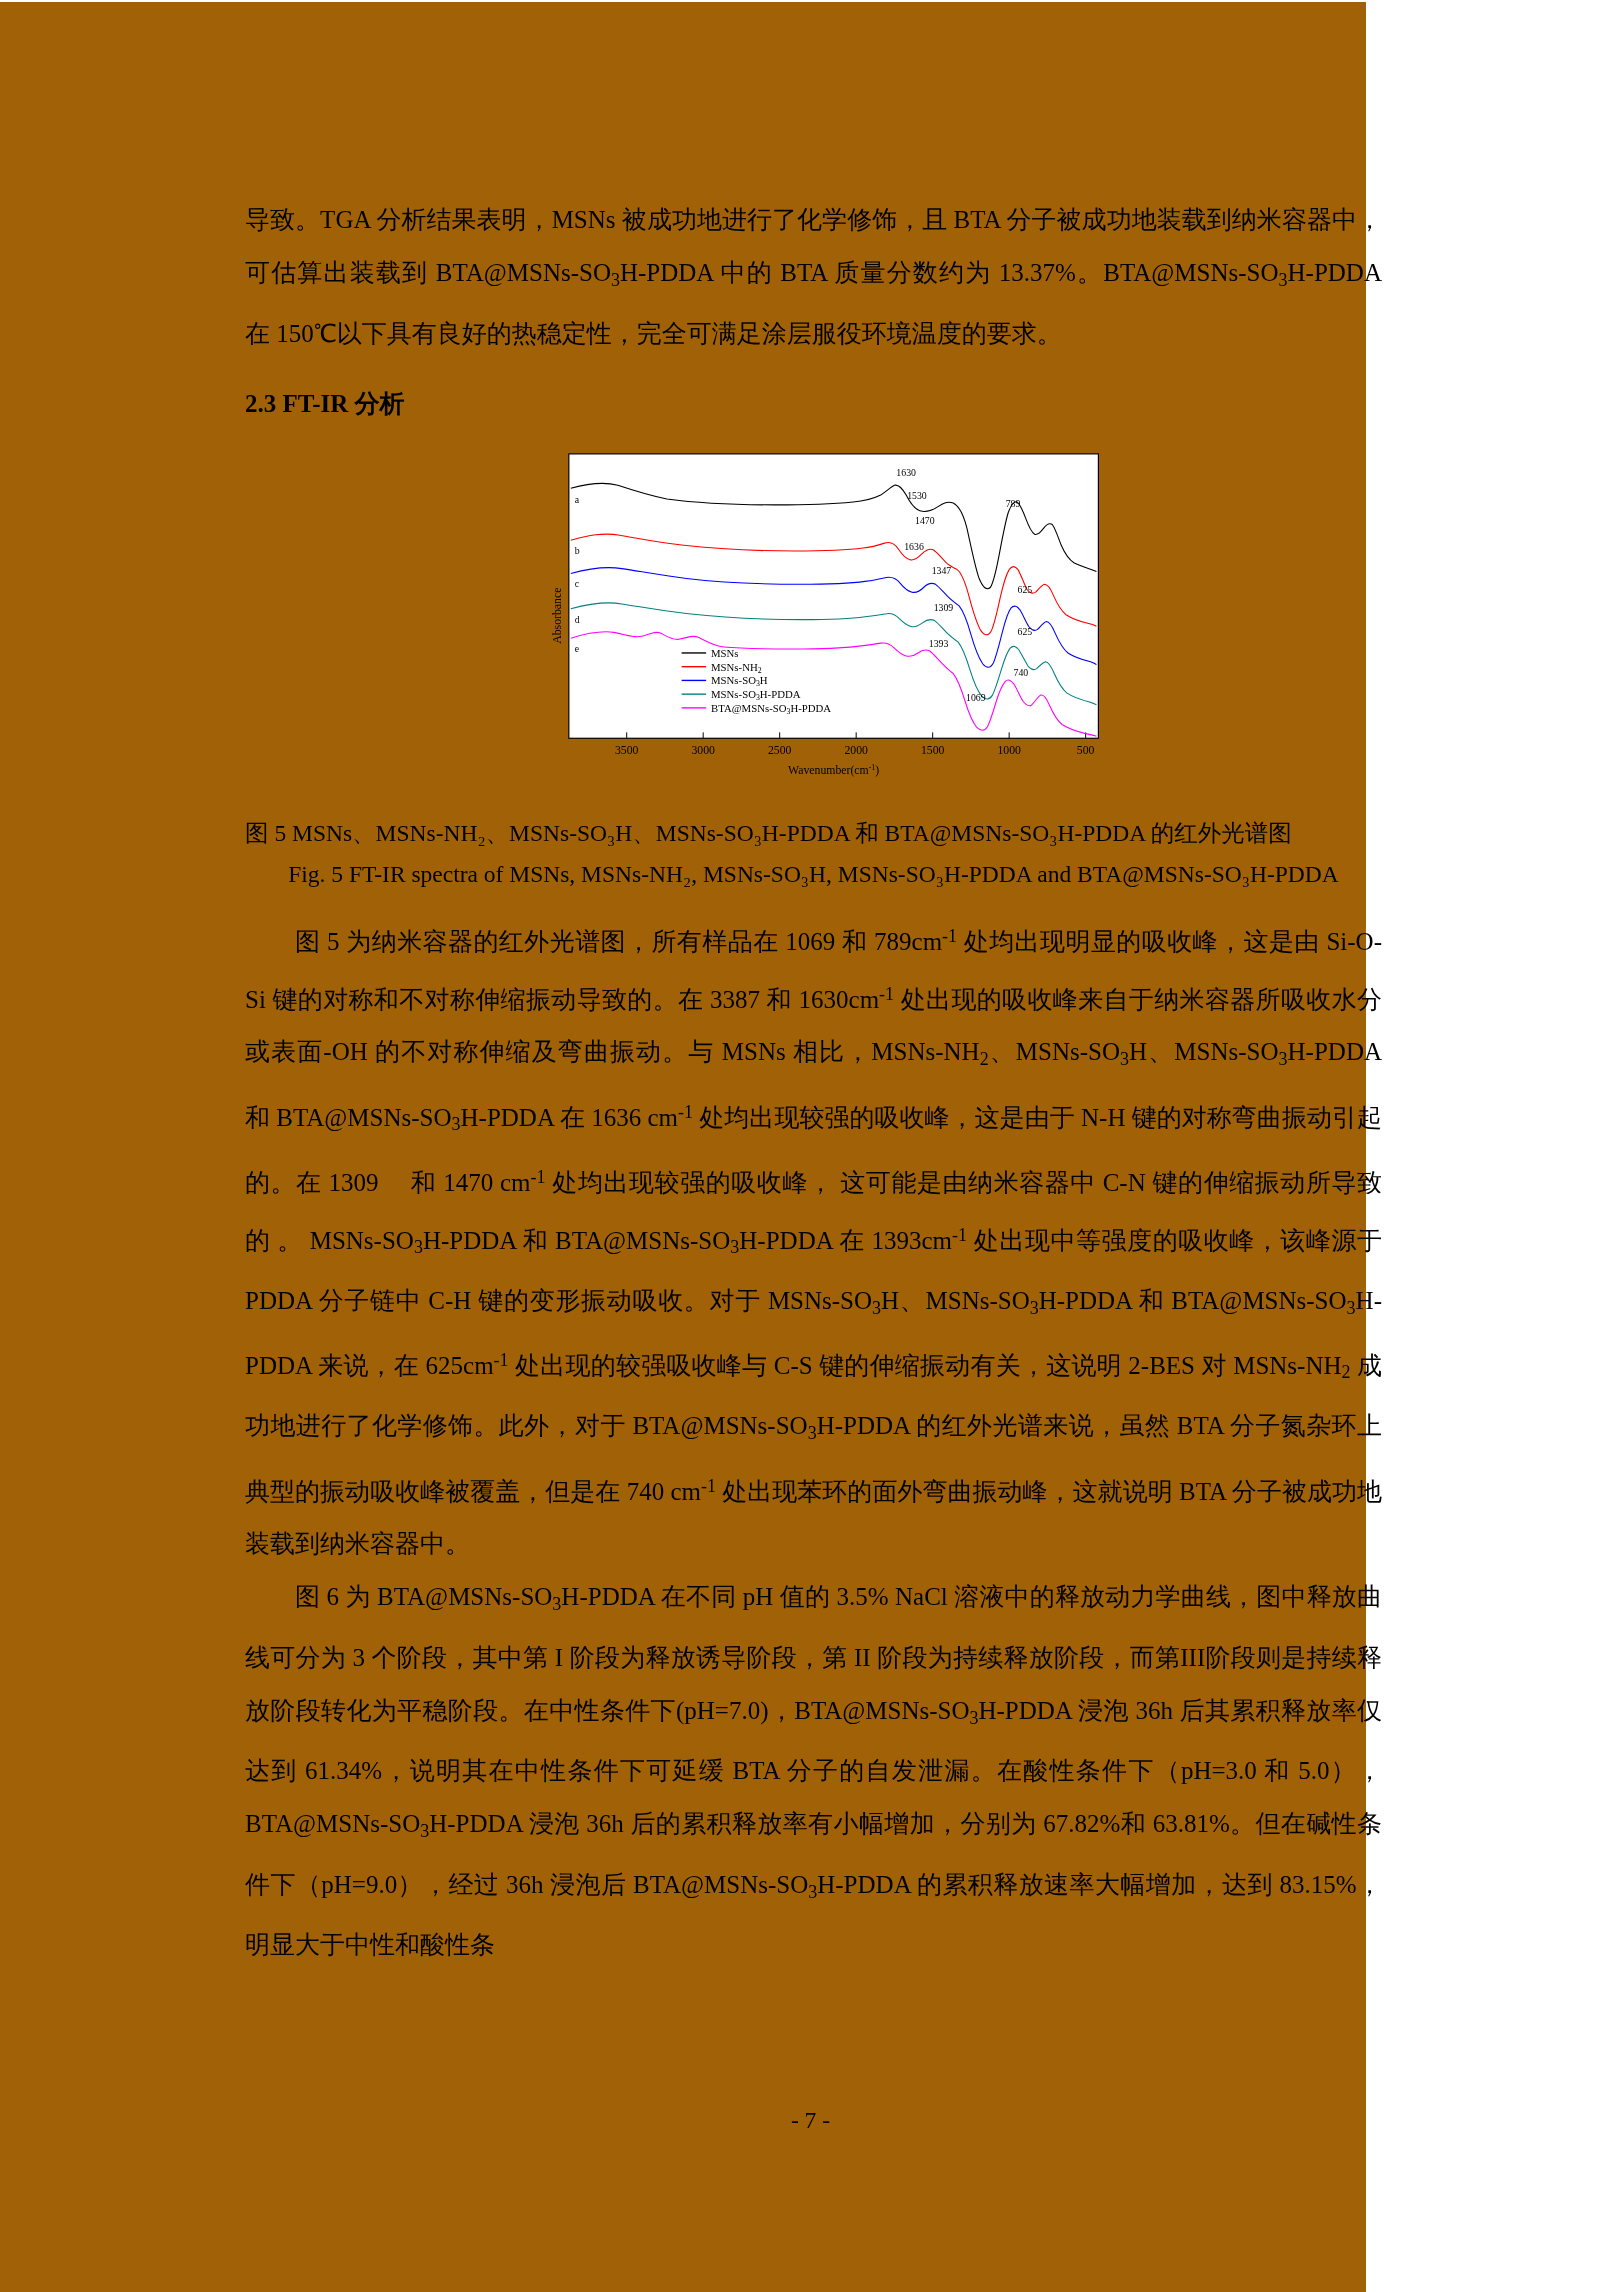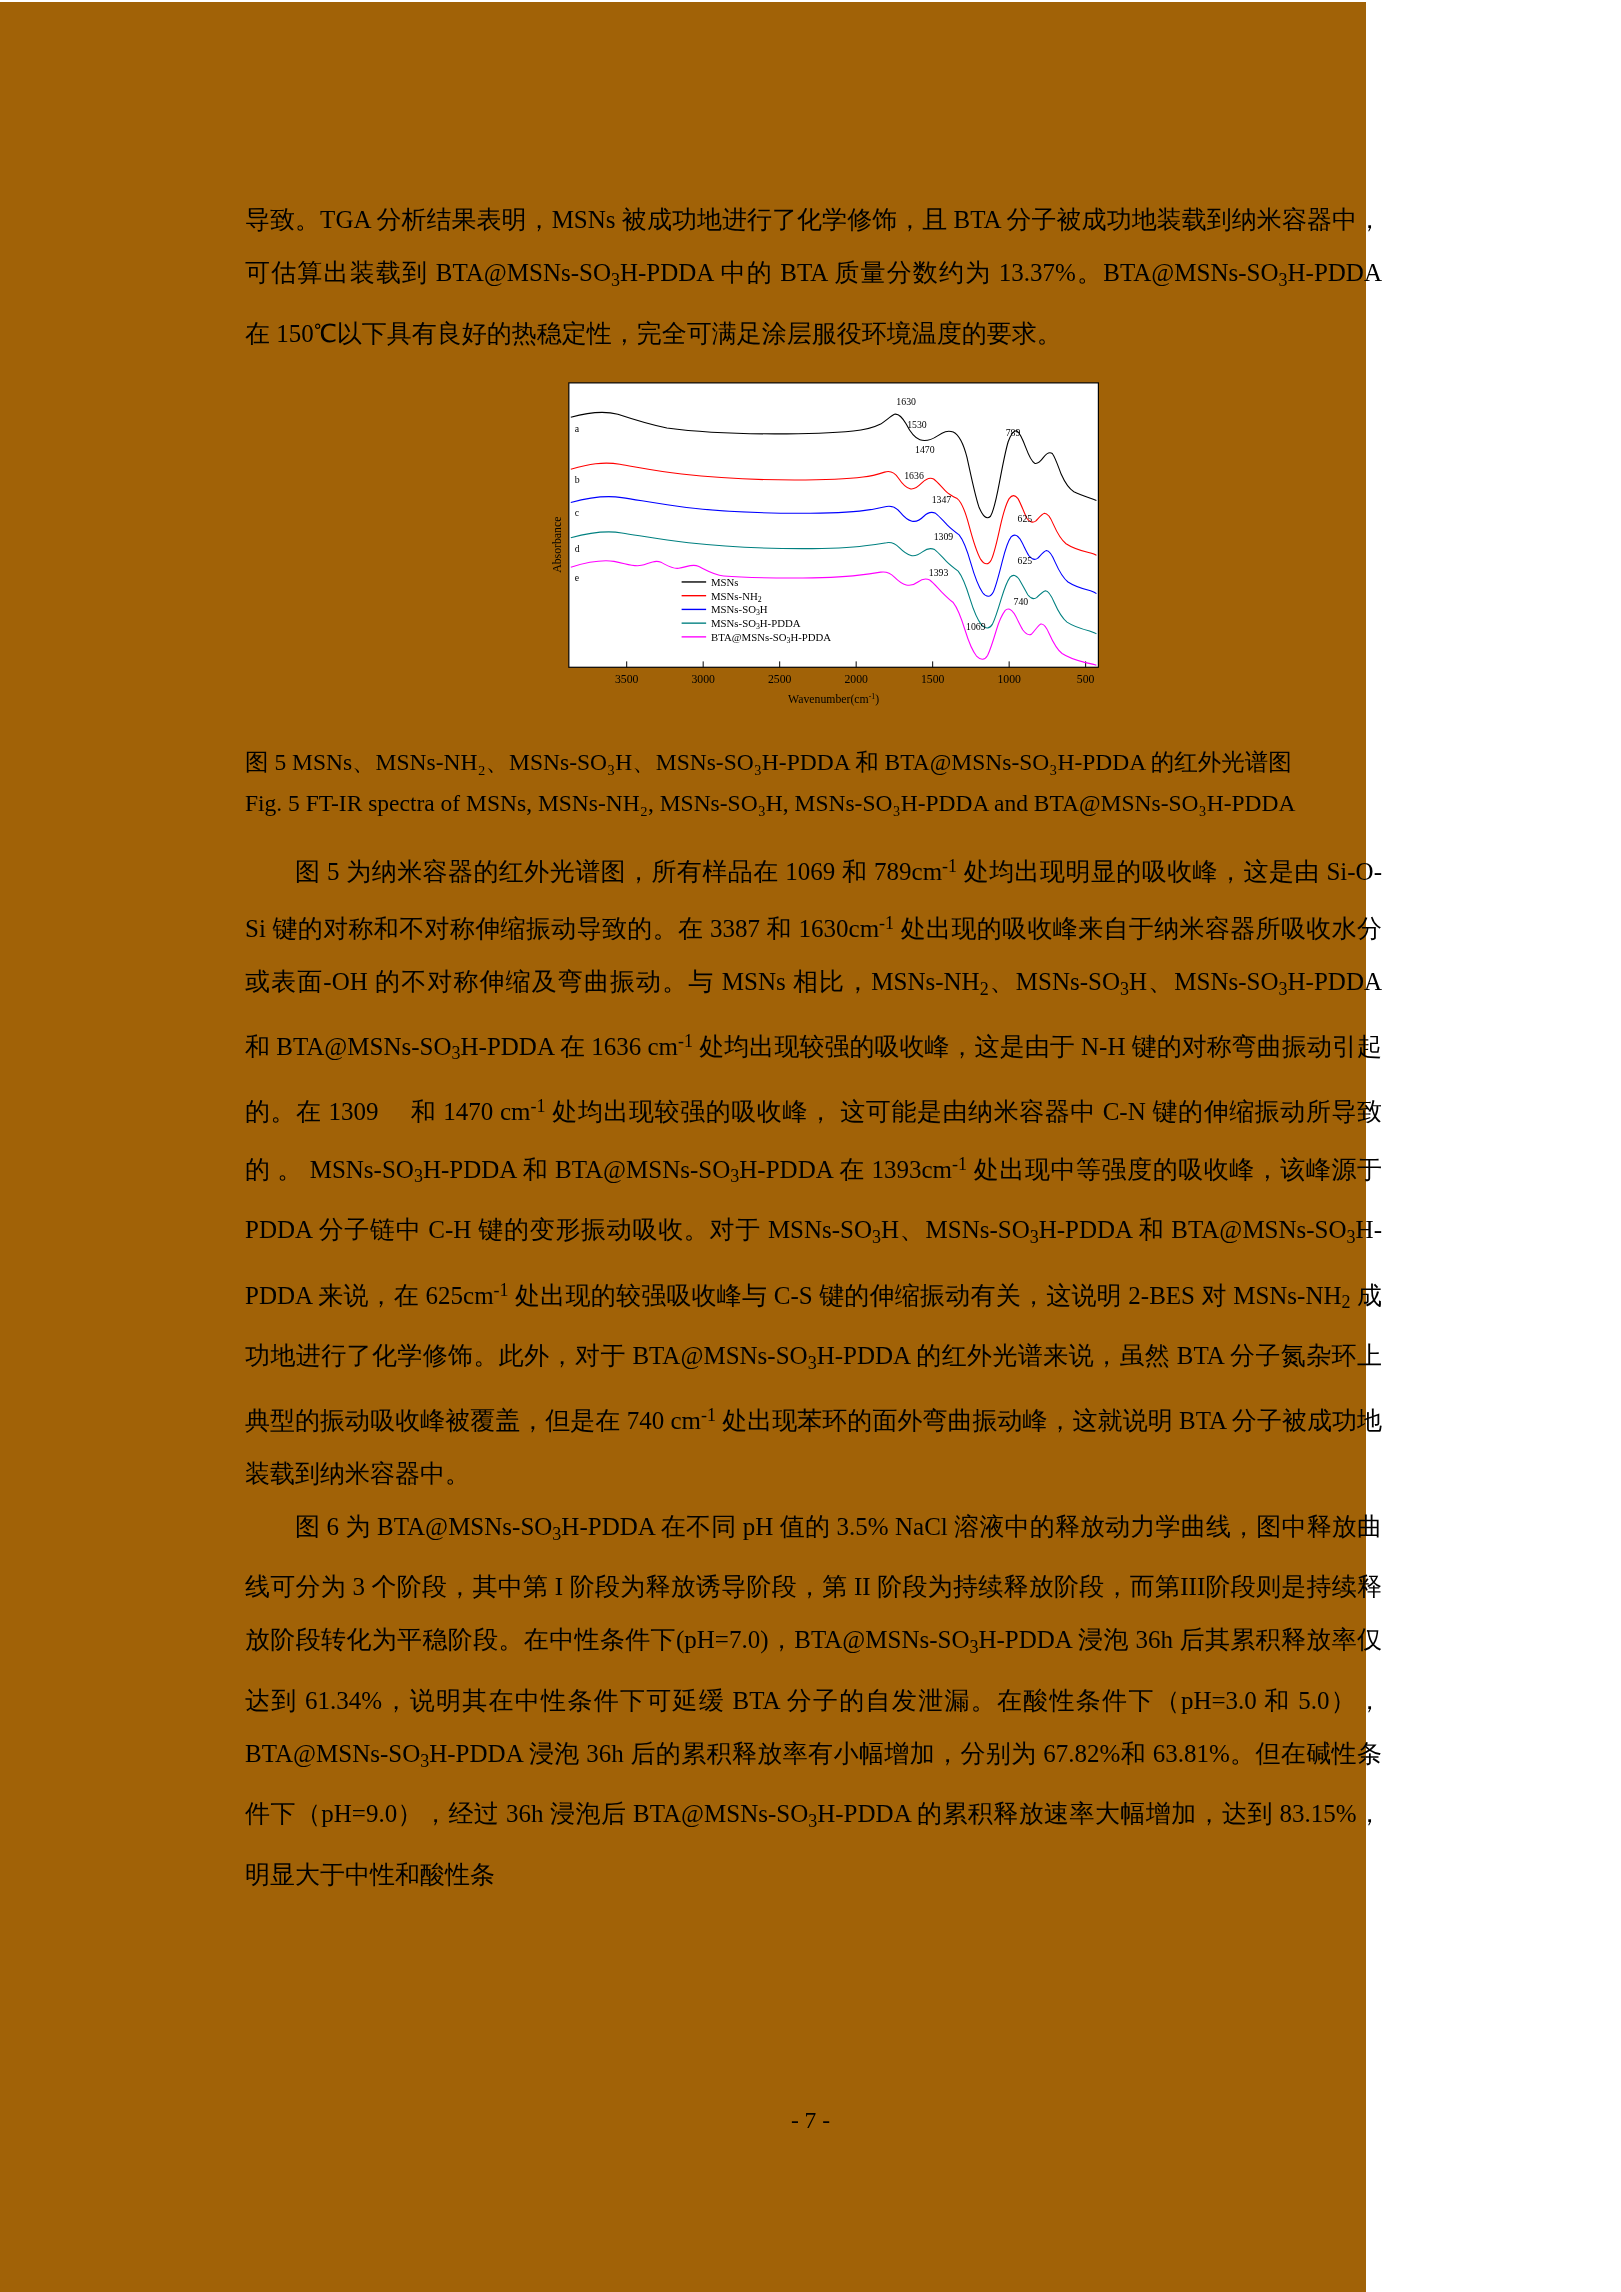--- a/index.html
+++ b/index.html
@@ -58,20 +58,21 @@
   }
   .chart-svg { display: block; }
   .fig-caption {
     font-size: 23.5px;
     line-height: 41px;
     margin: 5.9px 0 0 0;
   }
   .fig-caption2 {
     font-size: 23.5px;
     line-height: 41px;
+    text-align: center;
     margin: 0 0 15.7px 0;
   }
   .page-number {
     position: absolute;
     left: 0;
     width: 1621px;
     top: 2105px;
     text-align: center;
     font-size: 23.5px;
   }
@@ -80,20 +81,21 @@
   .peak-label { font-size: 10px; font-family: "Liberation Serif", serif; }
 </style>
 </head>
 <body>
 
 <div class="page">
   <div class="content">
 
     <p class="para">导致。TGA 分析结果表明，MSNs 被成功地进行了化学修饰，且 BTA 分子被成功地装载到纳米容器中，可估算出装载到 BTA@MSNs-SO<sub>3</sub>H-PDDA 中的 BTA 质量分数约为 13.37%。BTA@MSNs-SO<sub>3</sub>H-PDDA 在 150℃以下具有良好的热稳定性，完全可满足涂层服役环境温度的要求。</p>
 
+    <div class="section-head">2.3 FT-IR 分析</div>
 
     <div class="figure-wrap">
       <div class="chart-box">
         <svg class="chart-svg" width="608" height="363" viewBox="0 0 620 370">
 
           <rect x="60" y="10" width="540" height="290" fill="#ffffff" stroke="#000000" stroke-width="1.2"></rect>
 
           <g stroke="#000000" stroke-width="1">
             <line x1="119" y1="300" x2="119" y2="294"></line>
             <line x1="197" y1="300" x2="197" y2="294"></line>

